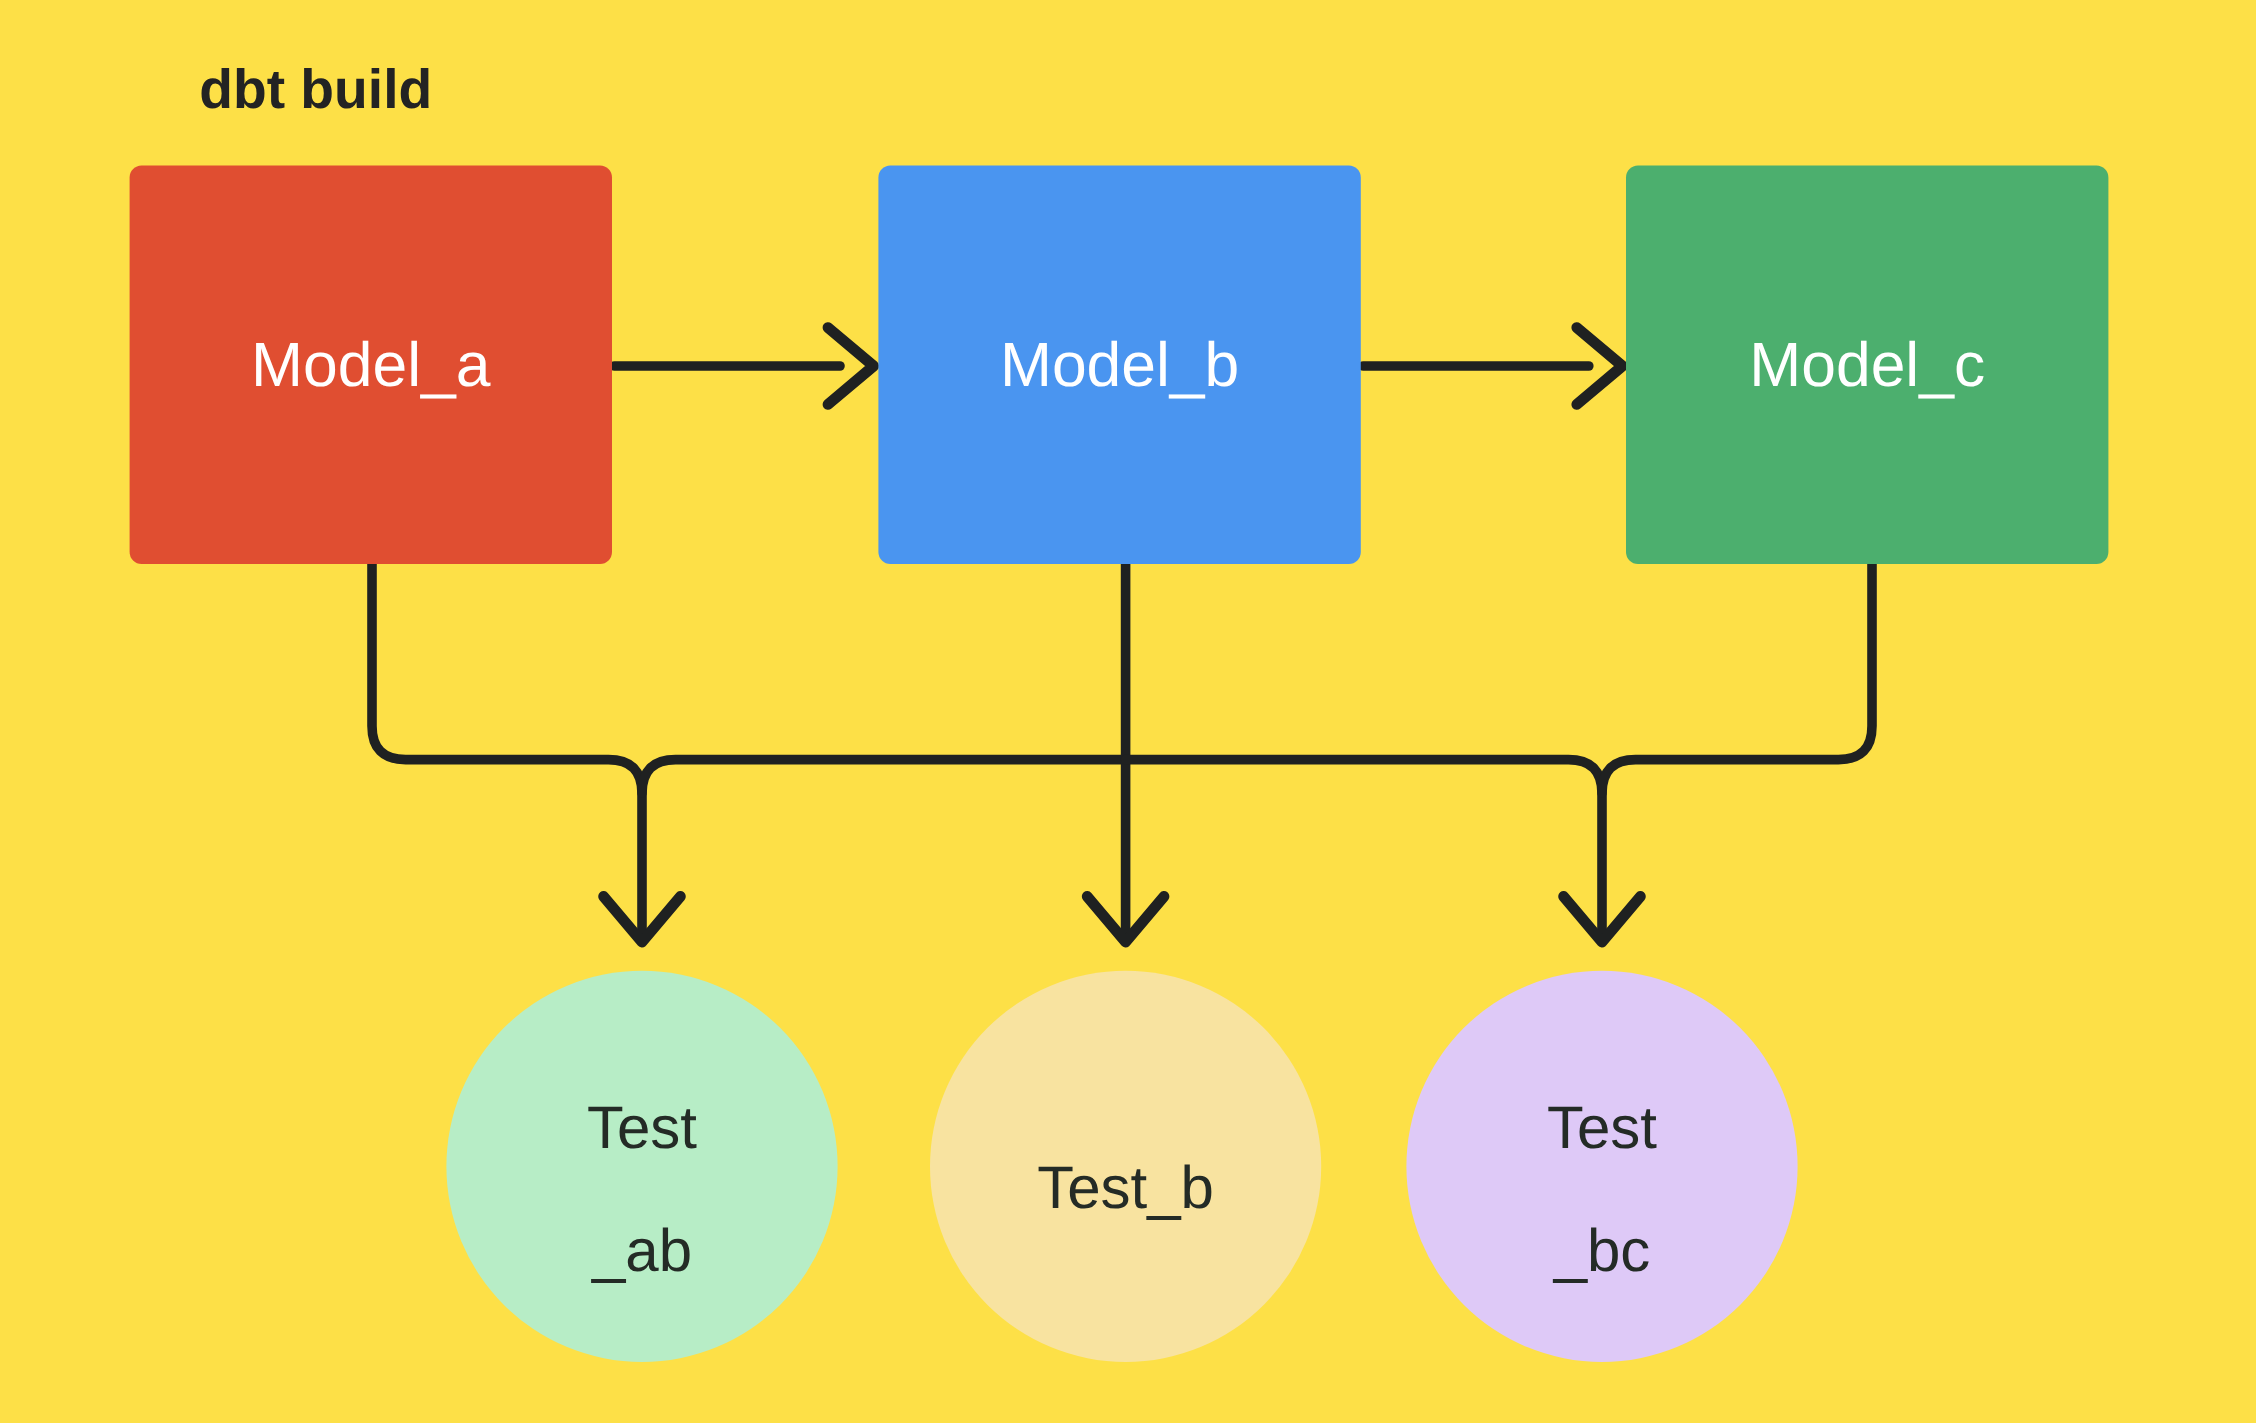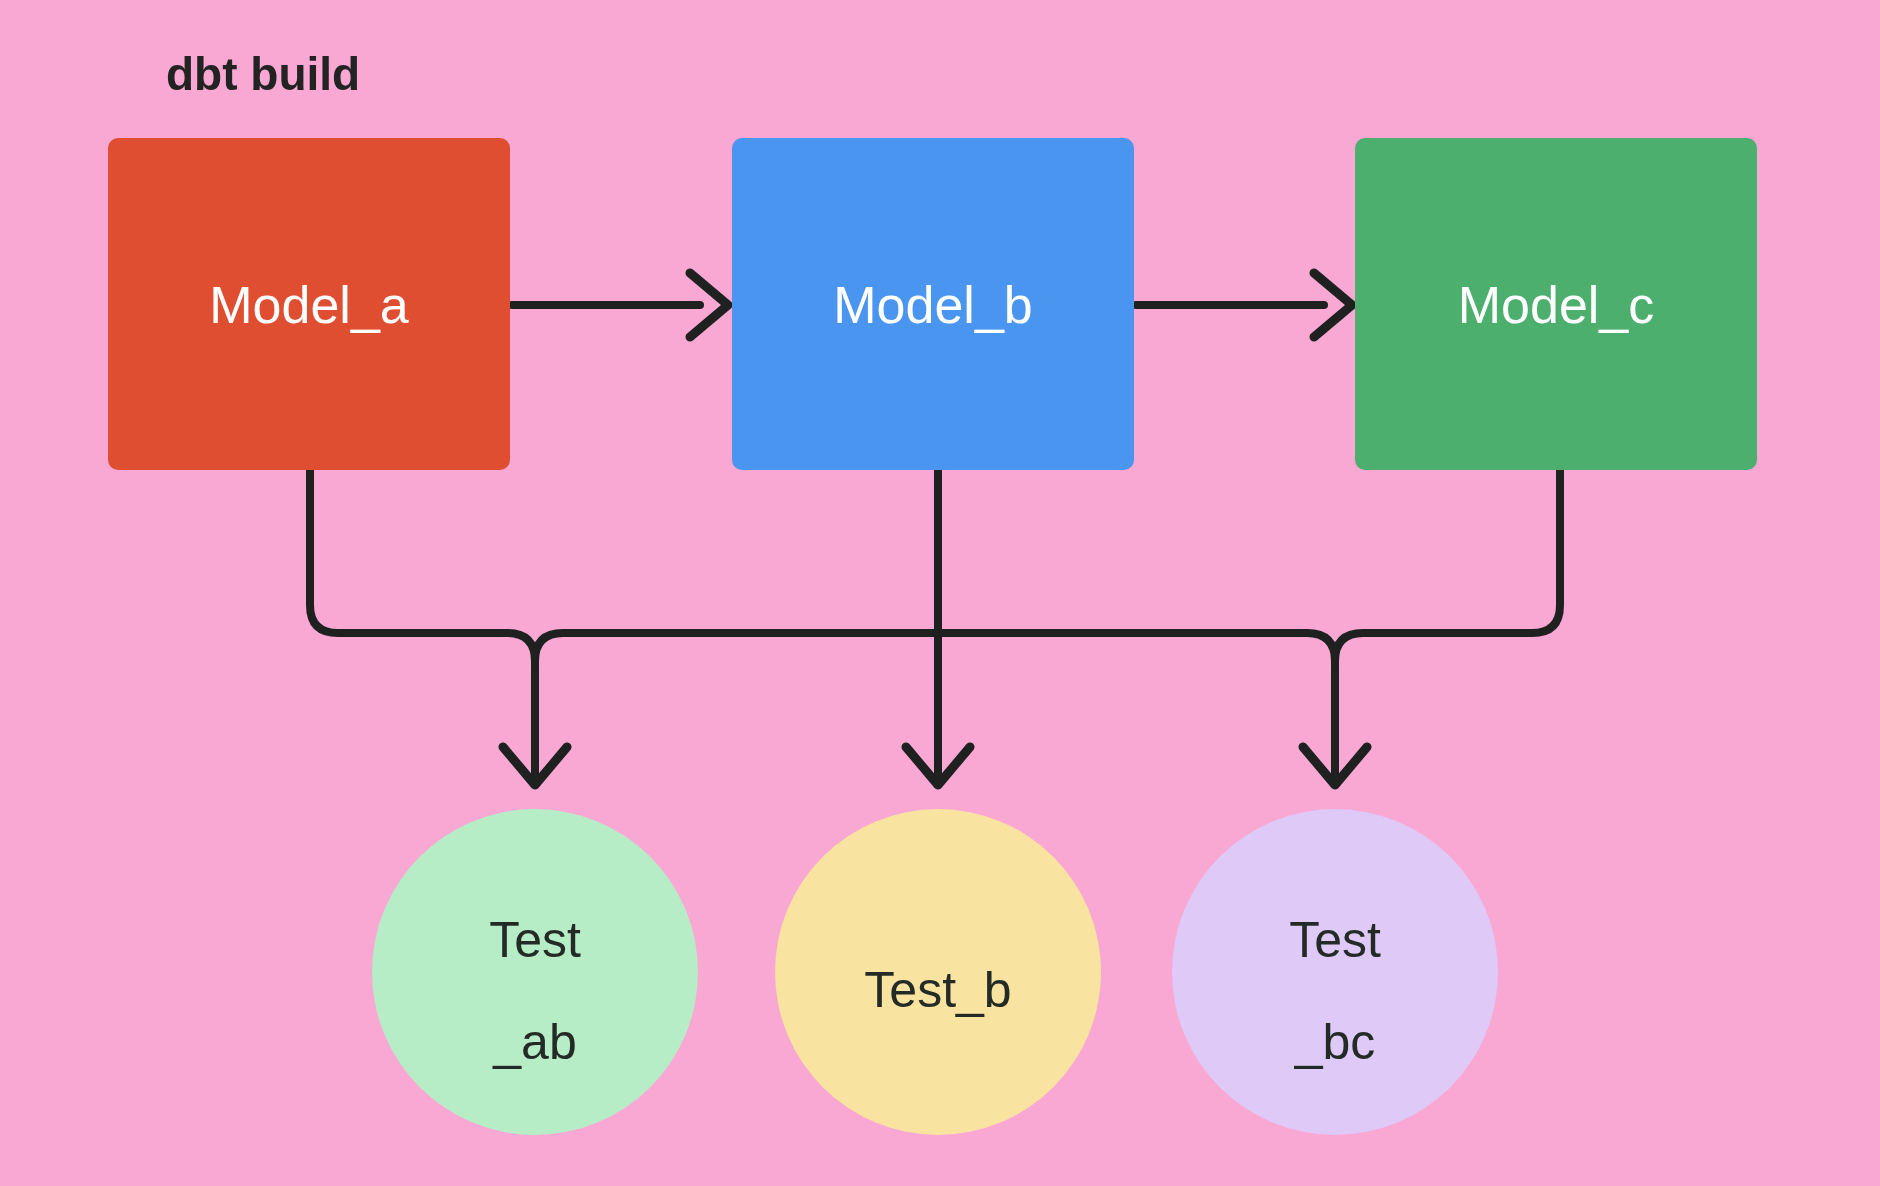--- a/index.html
+++ b/index.html
@@ -50,21 +50,21 @@
     fill: none;
     stroke: #1f2121;
     stroke-width: 9;
     stroke-linecap: round;
     stroke-linejoin: round;
   }
 </style>
 </head>
 <body>
 
-<div id="canvas" style="background: #f9a8d4;">
+<div id="canvas" style="background: #fde047;">
   <svg id="diagram-svg" viewBox="0 0 1880 1186">
 
     <text class="title-text" x="166" y="56" dominant-baseline="hanging">dbt build</text>
 
     <g>
       <path class="edge-path" d="M 512 305 L 700 305" stroke="#1f2121"></path>
       <path class="edge-head" d="M 690 273 L 728 305 L 690 337" stroke="#1f2121"></path>
     </g>
 
     <g>

